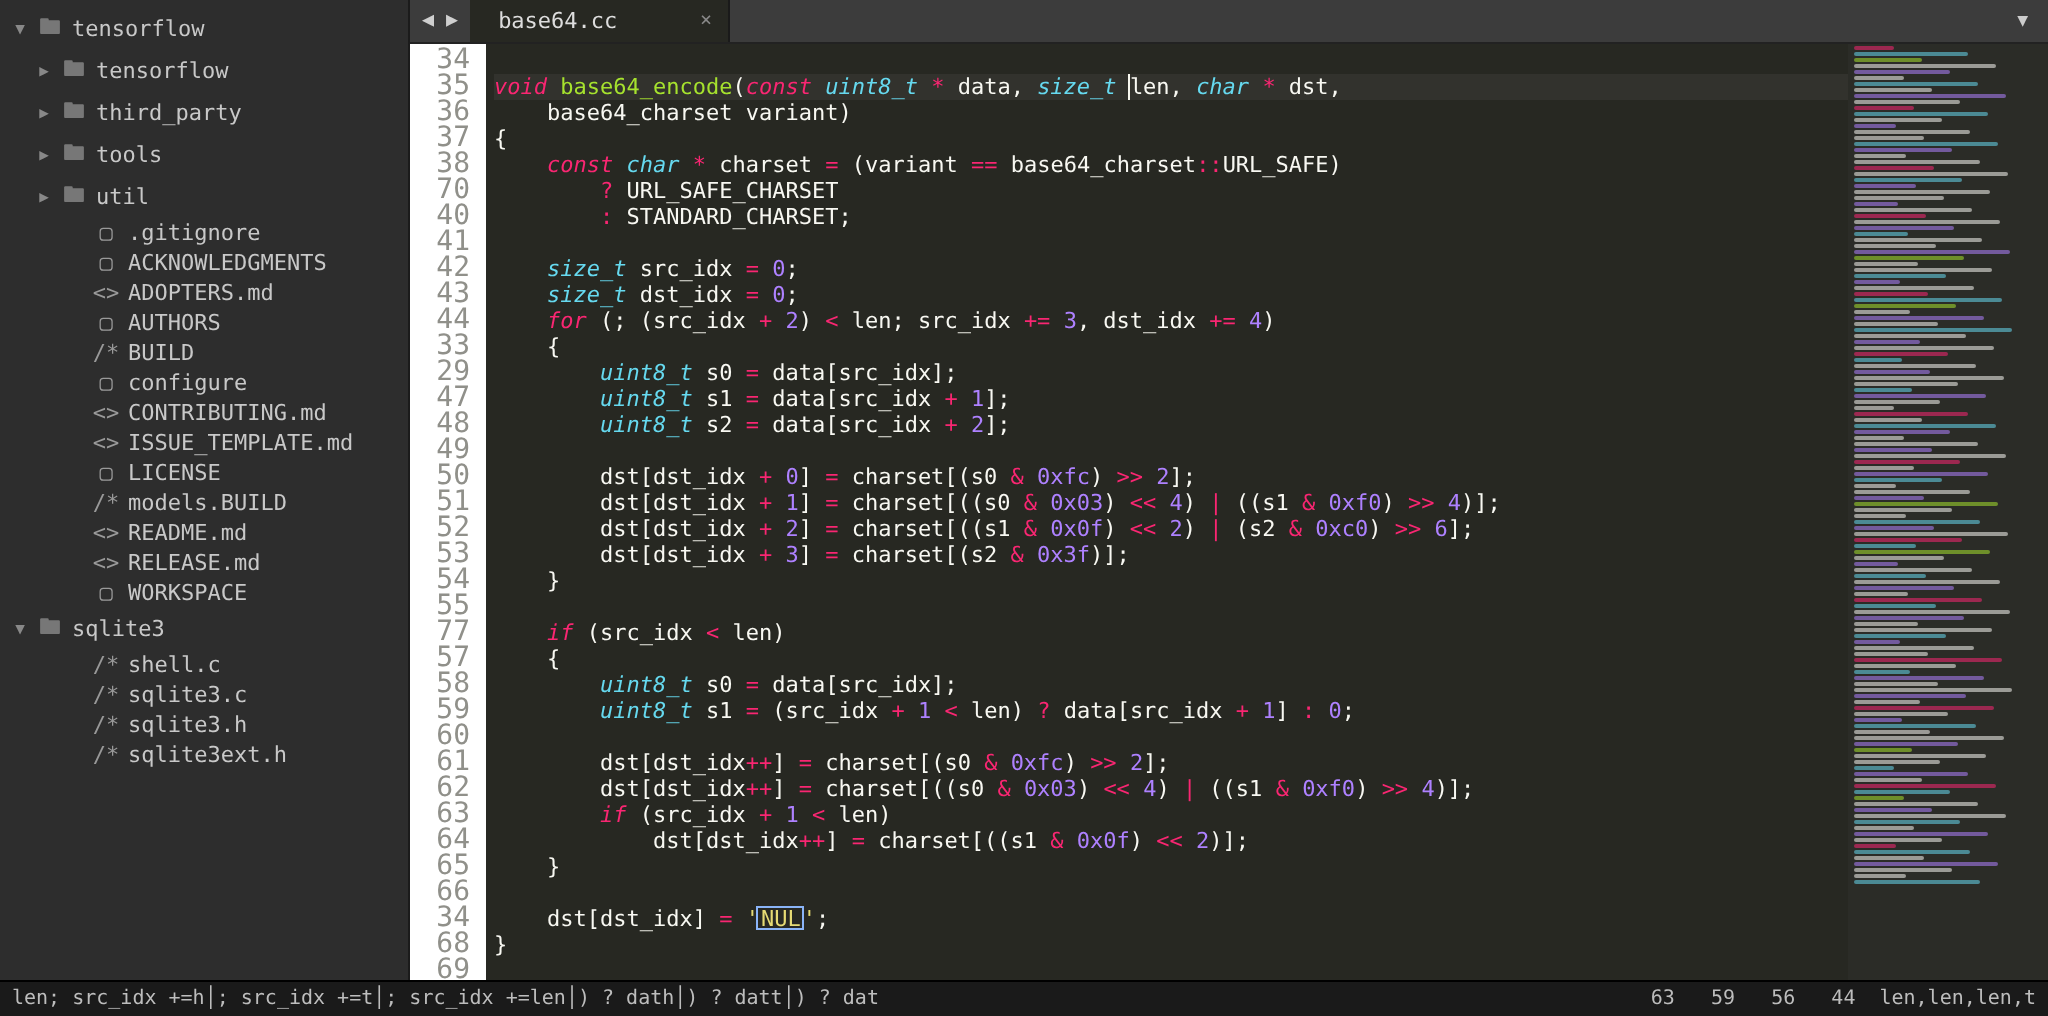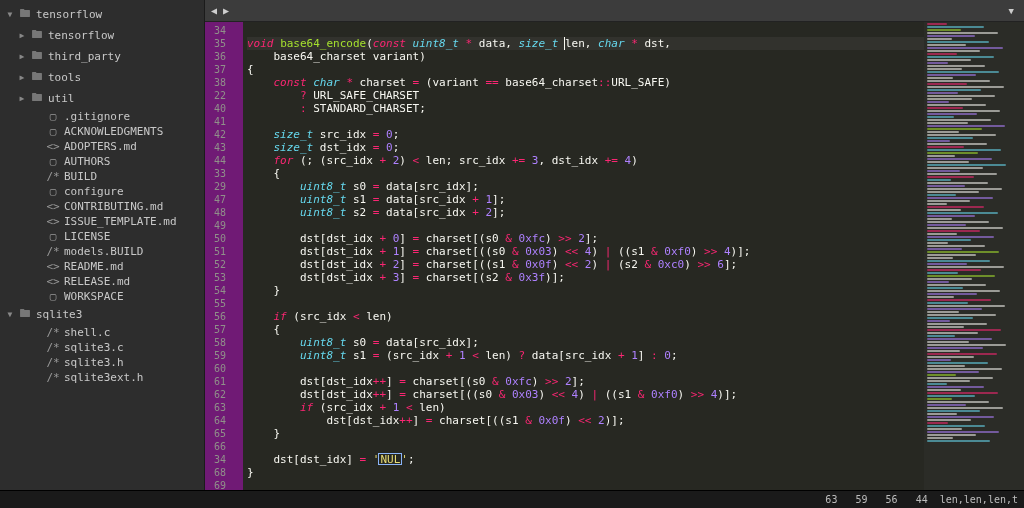--- a/index.html
+++ b/index.html
@@ -87,26 +87,26 @@
   margin-left: auto;
   padding: 0 10px;
   color: #ccc;
   display: flex;
   align-items: center;
   font-size: 9px;
 }
 .editor-body { flex: 1; display: flex; overflow: hidden; }
 .gutter {
   width: 38px;
-  background: #701a75;
+  background: #ffffff;
   color: #90908a;
-  text-align: center;
+  text-align: right;
   padding: 2px 8px 2px 0;
   line-height: 13px;
-  font-size: 10px;
+  font-size: 14px;
   user-select: none;
 }
 .gutter div { height: 13px; }
 .code {
   flex: 1;
   padding: 2px 0 2px 4px;
   line-height: 13px;
   font-size: 11px;
   white-space: pre;
   color: #f8f8f2;
@@ -281,48 +281,52 @@
         </div>
       </div>
   </div>
 
   <div class="editor-wrap">
     <div class="topbar">
       <div class="nav-arrows">
         <span>◀</span>
         <span>▶</span>
       </div>
+      <div class="tab">
+        <span>base64.cc</span>
+        <span class="close">×</span>
+      </div>
       <div class="tab-more">▼</div>
     </div>
 
     <div class="editor-body">
       <div class="gutter" id="gutter">
           <div>34</div>
           <div>35</div>
           <div>36</div>
           <div>37</div>
           <div>38</div>
-          <div>22</div>
+          <div>70</div>
           <div>40</div>
           <div>41</div>
           <div>42</div>
           <div>43</div>
           <div>44</div>
           <div>33</div>
           <div>29</div>
           <div>47</div>
           <div>48</div>
           <div>49</div>
           <div>50</div>
           <div>51</div>
           <div>52</div>
           <div>53</div>
           <div>54</div>
           <div>55</div>
-          <div>56</div>
+          <div>77</div>
           <div>57</div>
           <div>58</div>
           <div>59</div>
           <div>60</div>
           <div>61</div>
           <div>62</div>
           <div>63</div>
           <div>64</div>
           <div>65</div>
           <div>66</div>
@@ -471,16 +475,17 @@
           <div class="minimap-line" style="background: rgb(174, 129, 255); opacity: 0.55; width: 72px;"></div>
           <div class="minimap-line" style="background: rgb(248, 248, 242); opacity: 0.55; width: 49px;"></div>
           <div class="minimap-line" style="background: rgb(248, 248, 242); opacity: 0.55; width: 26px;"></div>
           <div class="minimap-line" style="background: rgb(102, 217, 239); opacity: 0.55; width: 63px;"></div>
         </div>
     </div>
   </div>
 </div>
 
 <div class="statusbar">
+  <div id="status-left" class="token">len; src_idx +=h│; src_idx +=t│; src_idx +=len│) ? dath│) ? datt│) ? dat</div>
   <div class="spacer"></div>
   <div id="status-cols" class="token">63   59   56   44</div>
   <div id="status-right" class="token">len,len,len,t</div>
 </div>
 
 </body></html>

